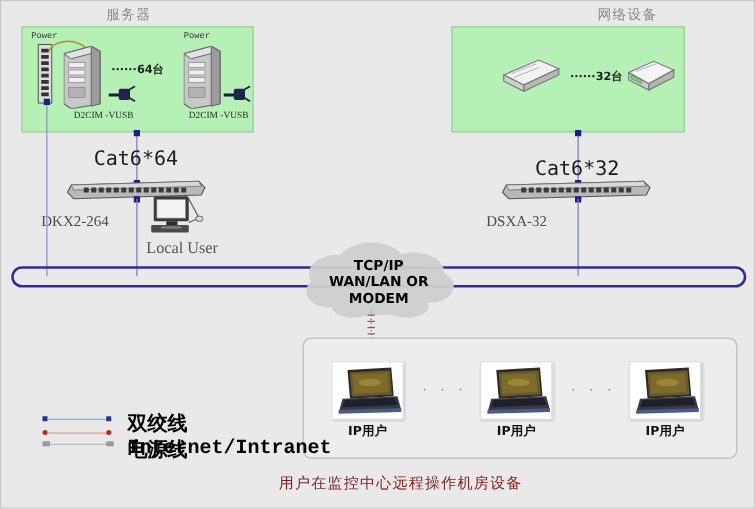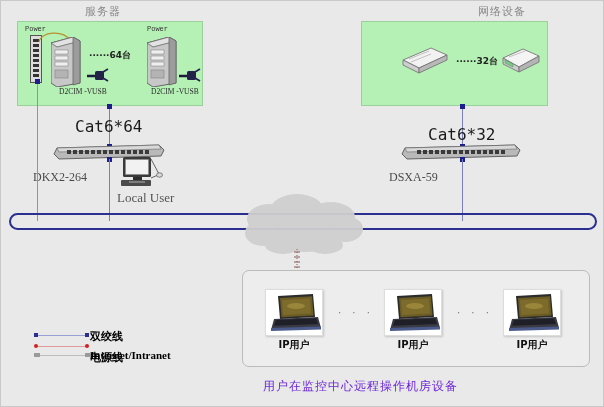--- a/index.html
+++ b/index.html
@@ -126,37 +126,37 @@
   .dots{
     font-family:"DejaVu Sans", sans-serif;
     font-size:10px;
     color:#777777;
     letter-spacing:4px;
     white-space:nowrap;
   }
 
   
   .legend-text{
-    font-family:Liberation Serif, serif;
-    font-size:11px;
+    font-family:Liberation Mono, monospace;
+    font-size:16px;
     font-weight:bold;
     color:#000000;
     white-space:nowrap;
+    margin-left:12px;
   }
   .legend-line{height:1px;}
   .legend-dot{width:4px;height:4px;}
 
   
   .caption{
     font-family:"Liberation Serif", serif;
     font-size:12px;
-    color:#6d28d9;
+    color:#7f1d1d;
     white-space:nowrap;
     letter-spacing:1px;
-    margin-left:40px;
   }
 </style>
 </head>
 <body>
 
 <div id="diagram">
 
   <div class="abs grp-title" style="left:84px;top:3px;">服务器</div>
 
   <div class="abs grp-title" style="left:436px;top:3px;margin-left:41px;">网络设备</div>
@@ -339,41 +339,46 @@
           <rect x="82" y="7" width="4" height="4"></rect>
         <rect x="88" y="7" width="4" height="4"></rect>
           <rect x="94" y="7" width="4" height="4"></rect>
         <rect x="100" y="7" width="4" height="4"></rect>
       </g>
     </svg>
   </div>
 
   <div class="abs conn-sq" style="left:459px;top:156px;"></div>
 
-  <div class="abs box-name" style="left:388px;top:169px;">DSXA-59</div>
+  <div class="abs box-name" style="left:388px;top:169px;">DSXA-32</div>
 
   <div class="abs vline" style="left:461px;top:158px;height:62px;"></div>
 
   <div class="abs bus-stadium" style="left:8px;top:212px;width:588px;height:17px;"></div>
 
   <div class="abs" style="left:238px;top:192px;">
     <svg width="128" height="62" viewBox="0 0 128 62">
       <g fill="#cfcfcf" opacity="0.95">
         <ellipse cx="30" cy="26" rx="22" ry="15"></ellipse>
         <ellipse cx="58" cy="16" rx="26" ry="15"></ellipse>
         <ellipse cx="92" cy="24" rx="24" ry="15"></ellipse>
         <ellipse cx="106" cy="36" rx="18" ry="13"></ellipse>
         <ellipse cx="66" cy="42" rx="34" ry="17"></ellipse>
         <ellipse cx="24" cy="40" rx="18" ry="13"></ellipse>
         <ellipse cx="44" cy="52" rx="18" ry="9"></ellipse>
         <ellipse cx="86" cy="52" rx="18" ry="9"></ellipse>
       </g>
     </svg>
   </div>
 
+  <div class="abs cloud-text" style="left:244px;top:205px;width:116px;">
+    <span>TCP/IP</span><br>
+    <span>WAN/LAN OR</span><br>
+    <span>MODEM</span>
+  </div>
 
   <div class="abs" style="left:292px;top:248px;">
     <svg width="8" height="22" viewBox="0 0 8 22">
       <line x1="4" y1="0" x2="4" y2="22" stroke="#8a5a5a" stroke-width="1" stroke-dasharray="1,2"></line>
       <line x1="1" y1="3" x2="7" y2="3" stroke="#8a5a5a" stroke-width="1"></line>
       <line x1="1" y1="8" x2="7" y2="8" stroke="#8a5a5a" stroke-width="1"></line>
       <line x1="1" y1="13" x2="7" y2="13" stroke="#8a5a5a" stroke-width="1"></line>
       <line x1="1" y1="18" x2="7" y2="18" stroke="#8a5a5a" stroke-width="1"></line>
     </svg>
   </div>

